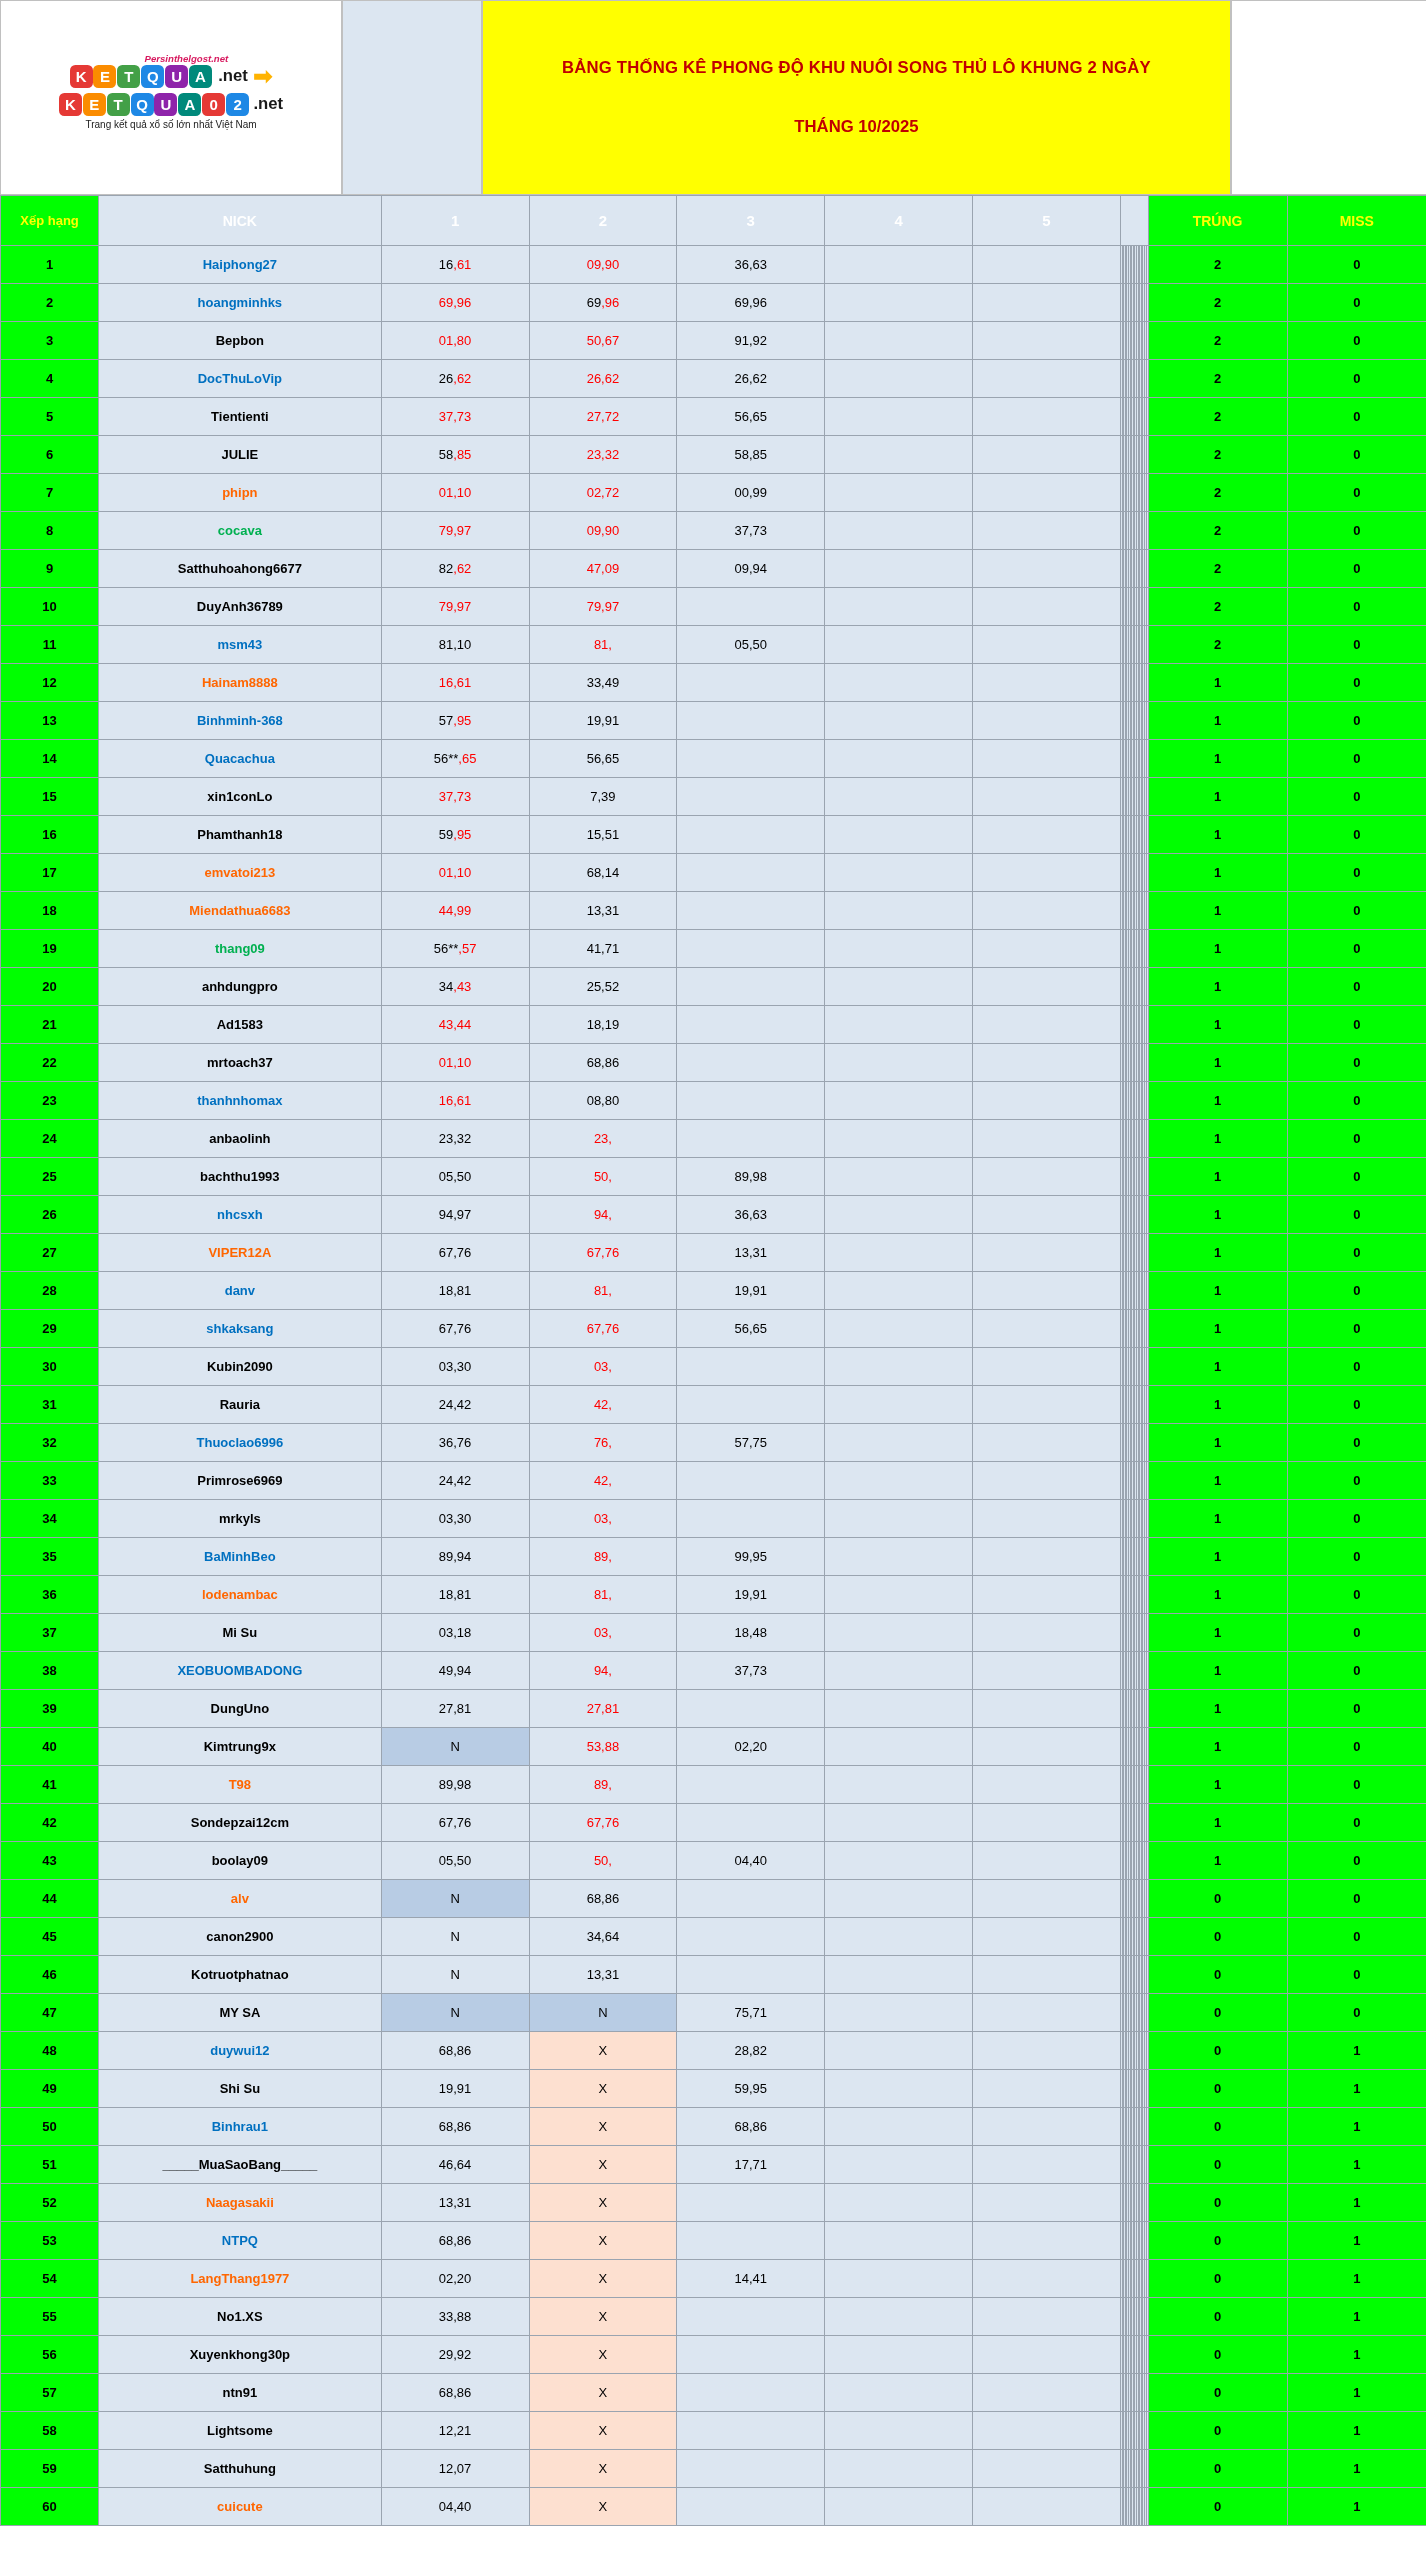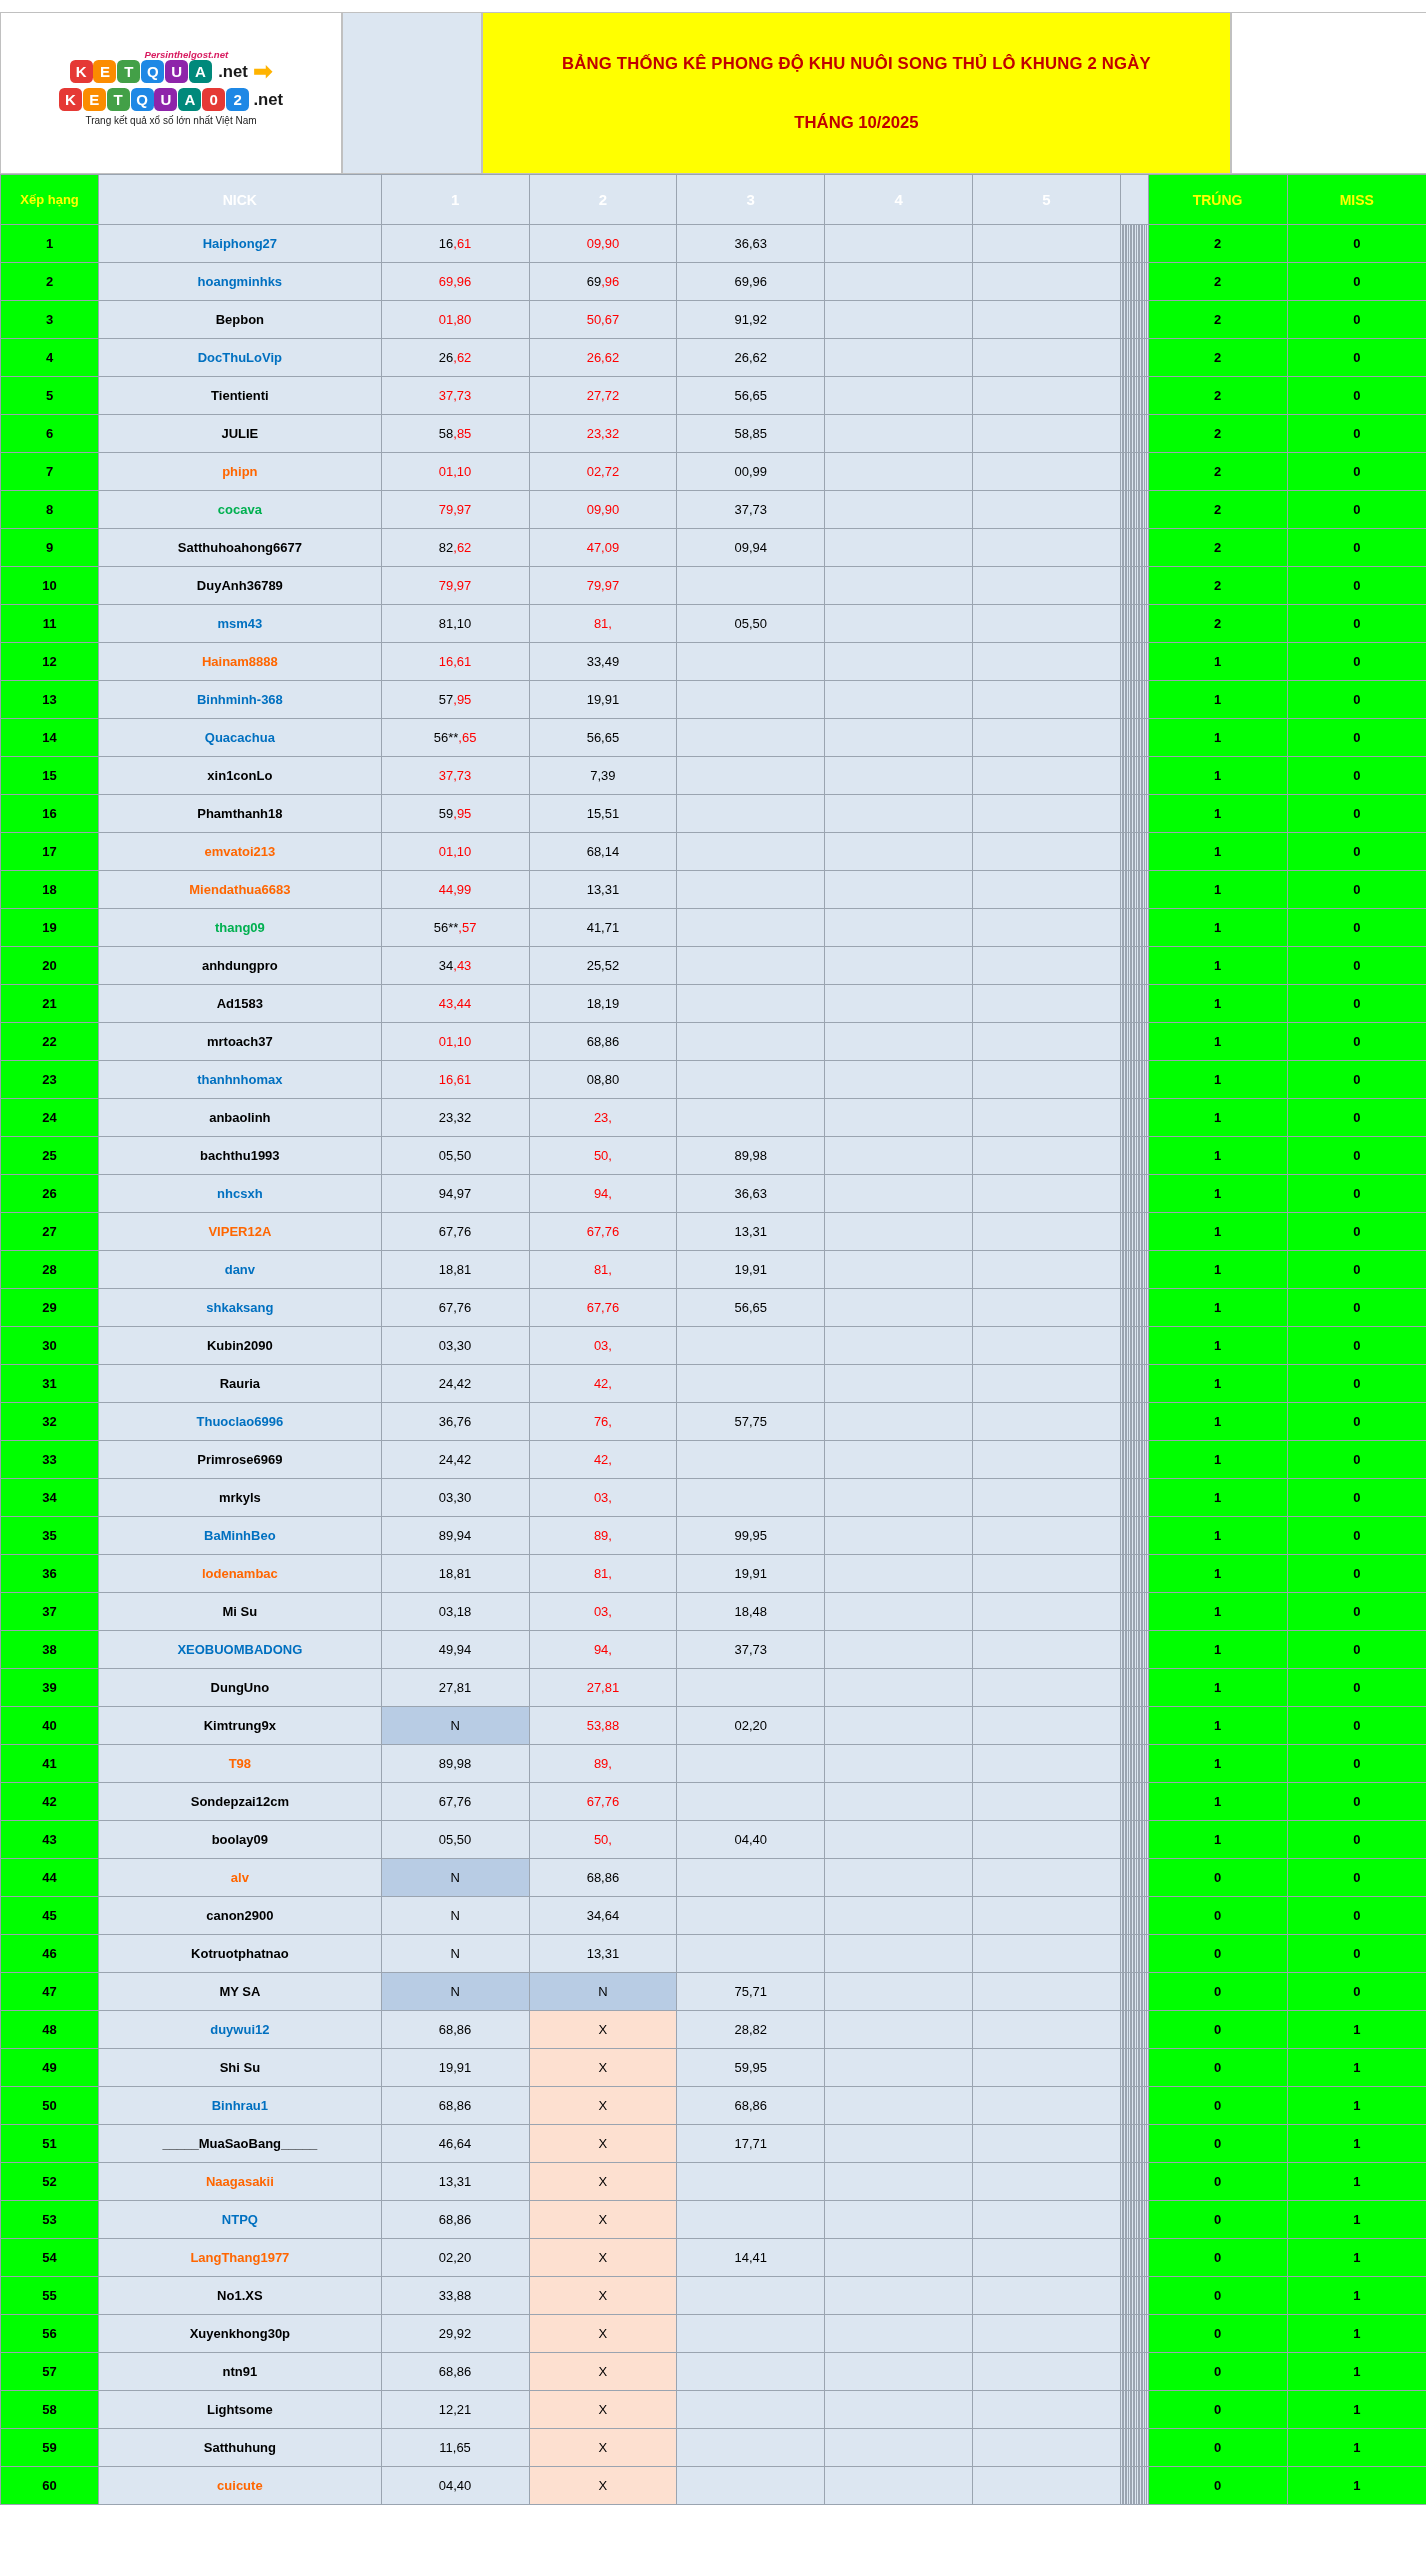--- a/index.html
+++ b/index.html
@@ -1,20 +1,20 @@
 <!DOCTYPE html>
 <html style="font-size:14px"><head>
 <meta charset="utf-8">
 <style>
   html,body{margin:0;padding:0;background:#ffffff;}
   body{font-family:"Liberation Sans",sans-serif;}
   .page{width:1427px;position:relative;}
 
   
-  .header{display:flex;width:1427px;height:162px;margin-top:12px;}
+  .header{display:flex;width:1427px;height:195px;}
   .logo-cell{width:342px;border:0.9px solid #c0c0c0;box-sizing:border-box;background:#fff;
              display:flex;flex-direction:column;align-items:center;justify-content:center;}
   .logo-line1{display:flex;align-items:center;gap:5.3px;position:relative;}
   .logo-line2{display:flex;align-items:center;gap:3.5px;margin-top:5.3px;}
   .bubble{display:inline-block;width:23px;height:23px;line-height:23px;text-align:center;
           border-radius:5.3px;color:#fff;font-weight:bold;font-size:15px;margin-right:0.9px;}
   .kq-net{font-size:16.7px;font-weight:bold;color:#1a1a1a;}
   .tagline{font-size:10px;color:#222;margin-top:3.5px;}
   .url-small{position:absolute;top:-11.4px;left:75px;font-size:9.6px;color:#d81b60;
              font-style:italic;font-weight:bold;}
@@ -1716,21 +1716,21 @@
           <td class="c-narrow"></td>
           <td class="c-narrow"></td>
           <td class="c-narrow"></td>
           <td class="c-narrow"></td>
           <td class="c-res">0</td>
           <td class="c-res">1</td>
         </tr>
         <tr>
           <td class="c-rank">59</td>
           <td class="c-nick nick-black">Satthuhung</td>
-          <td class="c-num">11,65</td>
+          <td class="c-num">12,07</td>
           <td class="c-num pink">X</td>
           <td class="c-num"></td>
           <td class="c-num"></td>
           <td class="c-num"></td>
           <td class="c-narrow"></td>
           <td class="c-narrow"></td>
           <td class="c-narrow"></td>
           <td class="c-narrow"></td>
           <td class="c-narrow"></td>
           <td class="c-narrow"></td>

